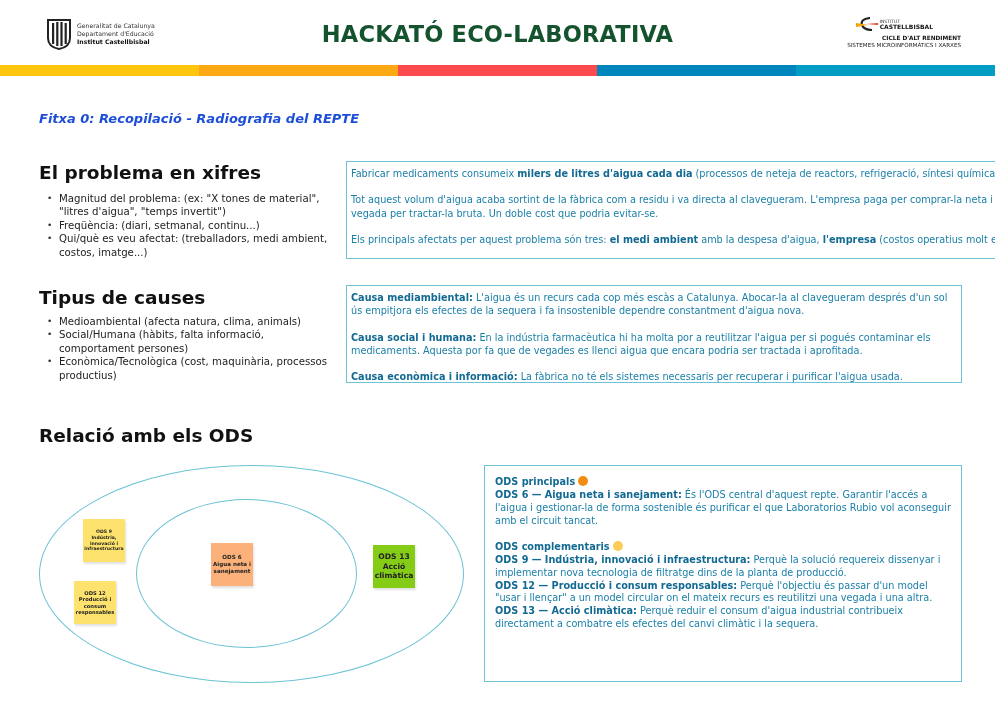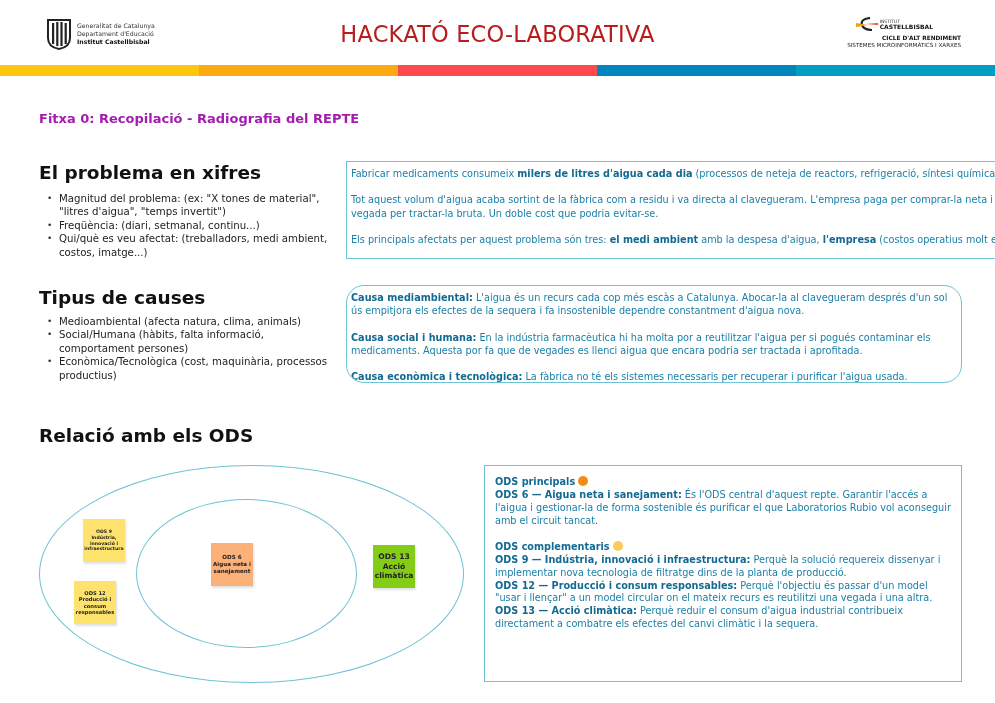--- a/index.html
+++ b/index.html
@@ -5,33 +5,33 @@
     * { box-sizing: border-box; margin: 0; padding: 0; }
     html, body { width: 995px; height: 703px; background: #ffffff; overflow: hidden; }
     body { position: relative; font-family: "DejaVu Sans", "Liberation Sans", sans-serif; color: #1a1a1a; }
 
     
     .gen-logo { position: absolute; left: 46px; top: 18px; display: flex; align-items: center; gap: 5px; }
     .gen-emblem { width: 26px; height: 32px; }
     .gen-text { font-size: 6.2px; line-height: 8px; color: #333; }
     .gen-text .b { font-weight: bold; color: #111; }
 
-    .main-title { position: absolute; left: 0; right: 0; top: 21px; text-align: center; font-size: 22.5px; font-weight: normal; letter-spacing: 0.2px; color: #b91c1c; }
+    .main-title { position: absolute; left: 0; right: 0; top: 21px; text-align: center; font-size: 22.5px; font-weight: bold; letter-spacing: 0.2px; color: #14532d; }
 
     .inst-logo { position: absolute; right: 34px; top: 16px; text-align: right; width: 160px; }
     .inst-mark { display: flex; justify-content: flex-end; align-items: center; gap: 2px; margin-right: 28px; height: 16px; }
     .inst-words { font-size: 4.5px; line-height: 5px; text-align: left; color: #333; }
     .inst-words .big { font-size: 6px; font-weight: bold; color: #111; }
     .inst-cycle { font-size: 5.8px; font-weight: bold; color: #111; margin-top: 3px; margin-right: 0px; line-height: 7px; }
     .inst-sub { font-size: 5.6px; color: #222; line-height: 7px; }
 
     .colorbar { position: absolute; left: 0; top: 65px; width: 995px; height: 11px; display: flex; }
     .colorbar div { flex: 1; height: 100%; }
 
-    .fitxa { position: absolute; left: 39px; top: 111px; font-size: 13px; font-weight: bold; color: #a21caf; }
+    .fitxa { position: absolute; left: 39px; top: 111px; font-size: 13px; font-weight: bold; color: #1d4ed8; font-style: italic; }
 
     .section-h { position: absolute; left: 39px; font-size: 18.5px; font-weight: bold; color: #111; }
     .bullets { position: absolute; left: 47px; width: 285px; font-size: 10.2px; line-height: 13.4px; color: #222; list-style: none; }
     .bullets li { position: relative; padding-left: 12px; }
     .bullets li::before { content: "•"; position: absolute; left: 0; top: 0; font-size: 9px; color: #333; }
 
     .box { position: absolute; border: 1.5px solid #6cc3d6; background: #fff; overflow: hidden; color: #1a7fa8; font-size: 9.7px; line-height: 13.2px; }
     .box p { margin-bottom: 13.2px; }
     .box b { font-weight: bold; color: #126a93; }
 
@@ -99,24 +99,24 @@
   <p><span>Els principals afectats per aquest problema són tres: </span><b>el medi ambient</b><span> amb la despesa d'aigua,  </span><b>l'empresa</b><span> (costos operatius molt elevats) i </span></p>
 </div>
 
 <div class="section-h" style="top:287px;">Tipus de causes</div>
 <ul class="bullets" style="top:315px;">
   <li>Medioambiental (afecta natura, clima, animals)</li>
   <li> Social/Humana (hàbits, falta informació, comportament persones)</li>
   <li> Econòmica/Tecnològica (cost, maquinària, processos productius)</li>
 </ul>
 
-<div class="box" style="left:346px; top:285px; width:616px; height:98px; padding:5px 4px 0 4px;border-radius:18px;">
+<div class="box" style="left:346px; top:285px; width:616px; height:98px; padding:5px 4px 0 4px;">
   <p><b>Causa mediambiental:</b><span> L'aigua és un recurs cada cop més escàs a Catalunya. Abocar-la al clavegueram després d'un sol ús empitjora els efectes de la sequera i fa insostenible dependre constantment d'aigua nova.</span></p>
   <p><b>Causa social i humana:</b><span> En la indústria farmacèutica hi ha molta por a reutilitzar l'aigua per si pogués contaminar els medicaments. Aquesta por fa que de vegades es llenci aigua que encara podria ser tractada i aprofitada.</span></p>
-  <p><b>Causa econòmica i tecnològica:</b><span> La fàbrica no té els sistemes necessaris per recuperar i purificar l'aigua usada.</span></p>
+  <p><b>Causa econòmica i informació:</b><span> La fàbrica no té els sistemes necessaris per recuperar i purificar l'aigua usada.</span></p>
 </div>
 
 <div class="section-h" style="top:425px;">Relació amb els ODS</div>
 
 <div class="ellipse" style="left:39px; top:465px; width:425px; height:218px;"></div>
 <div class="ellipse" style="left:136px; top:499px; width:221px; height:149px;"></div>
 
 <div class="sticky" style="left:83px; top:519px; width:42px; height:43px; font-size:4.6px; background:#FDE36E;">
   <div>
       <div>ODS 9</div>

